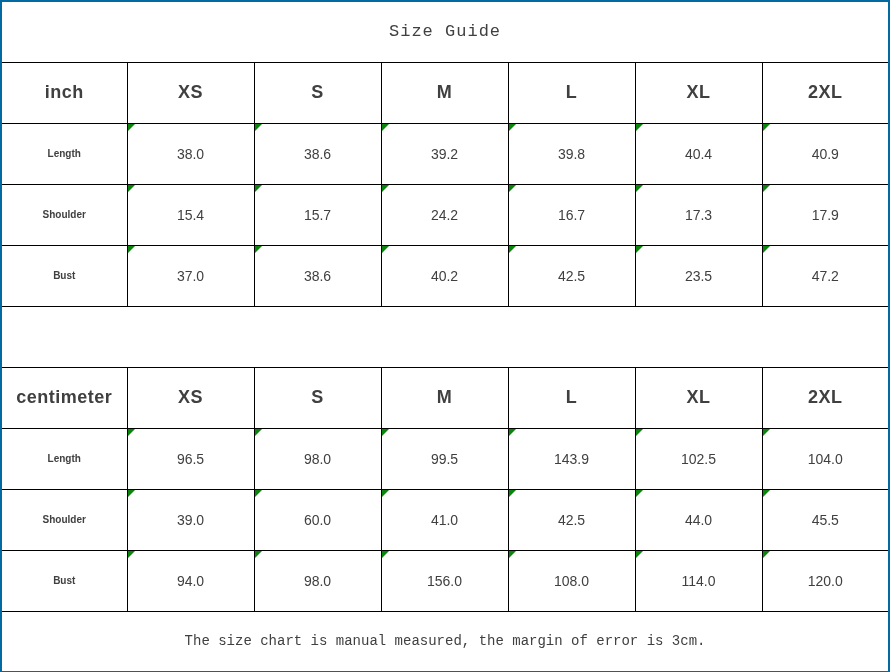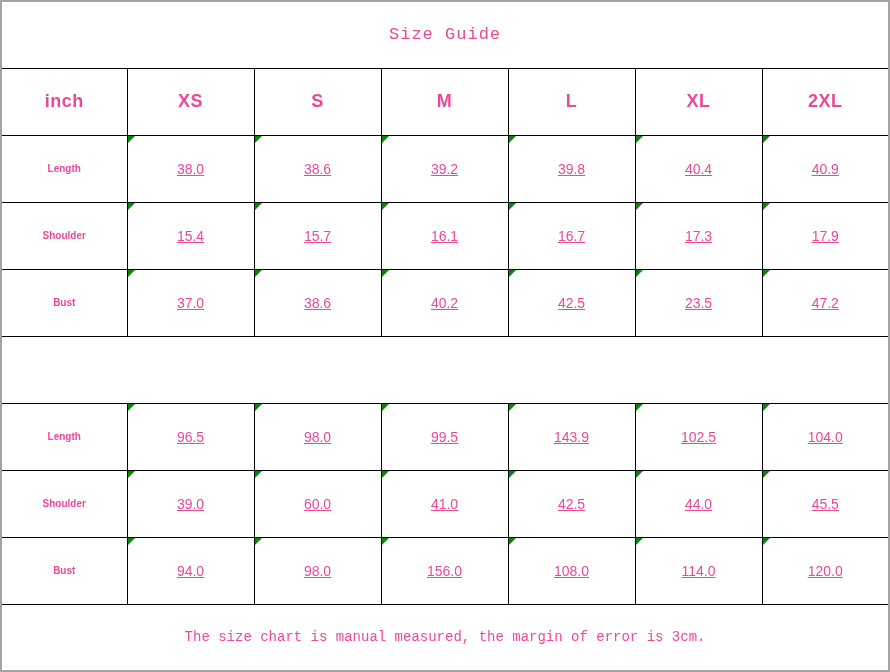--- a/index.html
+++ b/index.html
@@ -8,22 +8,22 @@
     height: 672px;
     background: #ffffff;
     box-sizing: border-box;
     overflow: hidden;
   }
   table.size-guide {
     width: 890px;
     height: 672px;
     border-collapse: collapse;
     table-layout: fixed;
-    border: 2px solid #a3a3a3;
-    color: #ec4899;
+    border: 2px solid #0369a1;
+    color: #404040;
     font-family: "Liberation Sans", sans-serif;
   }
   col.c-label { width: 126px; }
   col.c-size  { width: 127px; }
   tr { height: 61px; }
   td {
     border: 1px solid #000000;
     text-align: center;
     vertical-align: middle;
     position: relative;
@@ -41,21 +41,20 @@
     font-size: 18px;
     letter-spacing: 0.5px;
   }
   td.label-cell {
     font-weight: bold;
     font-size: 10px;
   }
   td.value-cell {
     font-size: 14px;
     font-weight: normal;
-    text-decoration: underline;
   }
   td.spacer-cell { background: #ffffff; }
   td.footer-cell {
     font-family: "Liberation Mono", "DejaVu Sans Mono", monospace;
     font-size: 14px;
     font-weight: normal;
   }
   .tri {
     position: absolute;
     top: 0;
@@ -103,40 +102,49 @@
       <td class="value-cell"><span class="tri" style="border-top-color: rgb(10, 132, 10);"></span><span>39.2</span></td>
       <td class="value-cell"><span class="tri" style="border-top-color: rgb(10, 132, 10);"></span><span>39.8</span></td>
       <td class="value-cell"><span class="tri" style="border-top-color: rgb(10, 132, 10);"></span><span>40.4</span></td>
       <td class="value-cell"><span class="tri" style="border-top-color: rgb(10, 132, 10);"></span><span>40.9</span></td>
     </tr>
 
     <tr>
       <td class="label-cell">Shoulder</td>
       <td class="value-cell"><span class="tri" style="border-top-color: rgb(10, 132, 10);"></span><span>15.4</span></td>
       <td class="value-cell"><span class="tri" style="border-top-color: rgb(10, 132, 10);"></span><span>15.7</span></td>
-      <td class="value-cell"><span class="tri" style="border-top-color: rgb(10, 132, 10);"></span><span>16.1</span></td>
+      <td class="value-cell"><span class="tri" style="border-top-color: rgb(10, 132, 10);"></span><span>24.2</span></td>
       <td class="value-cell"><span class="tri" style="border-top-color: rgb(10, 132, 10);"></span><span>16.7</span></td>
       <td class="value-cell"><span class="tri" style="border-top-color: rgb(10, 132, 10);"></span><span>17.3</span></td>
       <td class="value-cell"><span class="tri" style="border-top-color: rgb(10, 132, 10);"></span><span>17.9</span></td>
     </tr>
 
     <tr>
       <td class="label-cell">Bust</td>
       <td class="value-cell"><span class="tri" style="border-top-color: rgb(10, 132, 10);"></span><span>37.0</span></td>
       <td class="value-cell"><span class="tri" style="border-top-color: rgb(10, 132, 10);"></span><span>38.6</span></td>
       <td class="value-cell"><span class="tri" style="border-top-color: rgb(10, 132, 10);"></span><span>40.2</span></td>
       <td class="value-cell"><span class="tri" style="border-top-color: rgb(10, 132, 10);"></span><span>42.5</span></td>
       <td class="value-cell"><span class="tri" style="border-top-color: rgb(10, 132, 10);"></span><span>23.5</span></td>
       <td class="value-cell"><span class="tri" style="border-top-color: rgb(10, 132, 10);"></span><span>47.2</span></td>
     </tr>
 
     <tr>
       <td class="spacer-cell" colspan="7"></td>
     </tr>
 
+    <tr>
+      <td class="hdr-cell">centimeter</td>
+      <td class="hdr-cell">XS</td>
+      <td class="hdr-cell">S</td>
+      <td class="hdr-cell">M</td>
+      <td class="hdr-cell">L</td>
+      <td class="hdr-cell">XL</td>
+      <td class="hdr-cell">2XL</td>
+    </tr>
 
     <tr>
       <td class="label-cell">Length</td>
       <td class="value-cell"><span class="tri" style="border-top-color: rgb(10, 132, 10);"></span><span>96.5</span></td>
       <td class="value-cell"><span class="tri" style="border-top-color: rgb(10, 132, 10);"></span><span>98.0</span></td>
       <td class="value-cell"><span class="tri" style="border-top-color: rgb(10, 132, 10);"></span><span>99.5</span></td>
       <td class="value-cell"><span class="tri" style="border-top-color: rgb(10, 132, 10);"></span><span>143.9</span></td>
       <td class="value-cell"><span class="tri" style="border-top-color: rgb(10, 132, 10);"></span><span>102.5</span></td>
       <td class="value-cell"><span class="tri" style="border-top-color: rgb(10, 132, 10);"></span><span>104.0</span></td>
     </tr>

